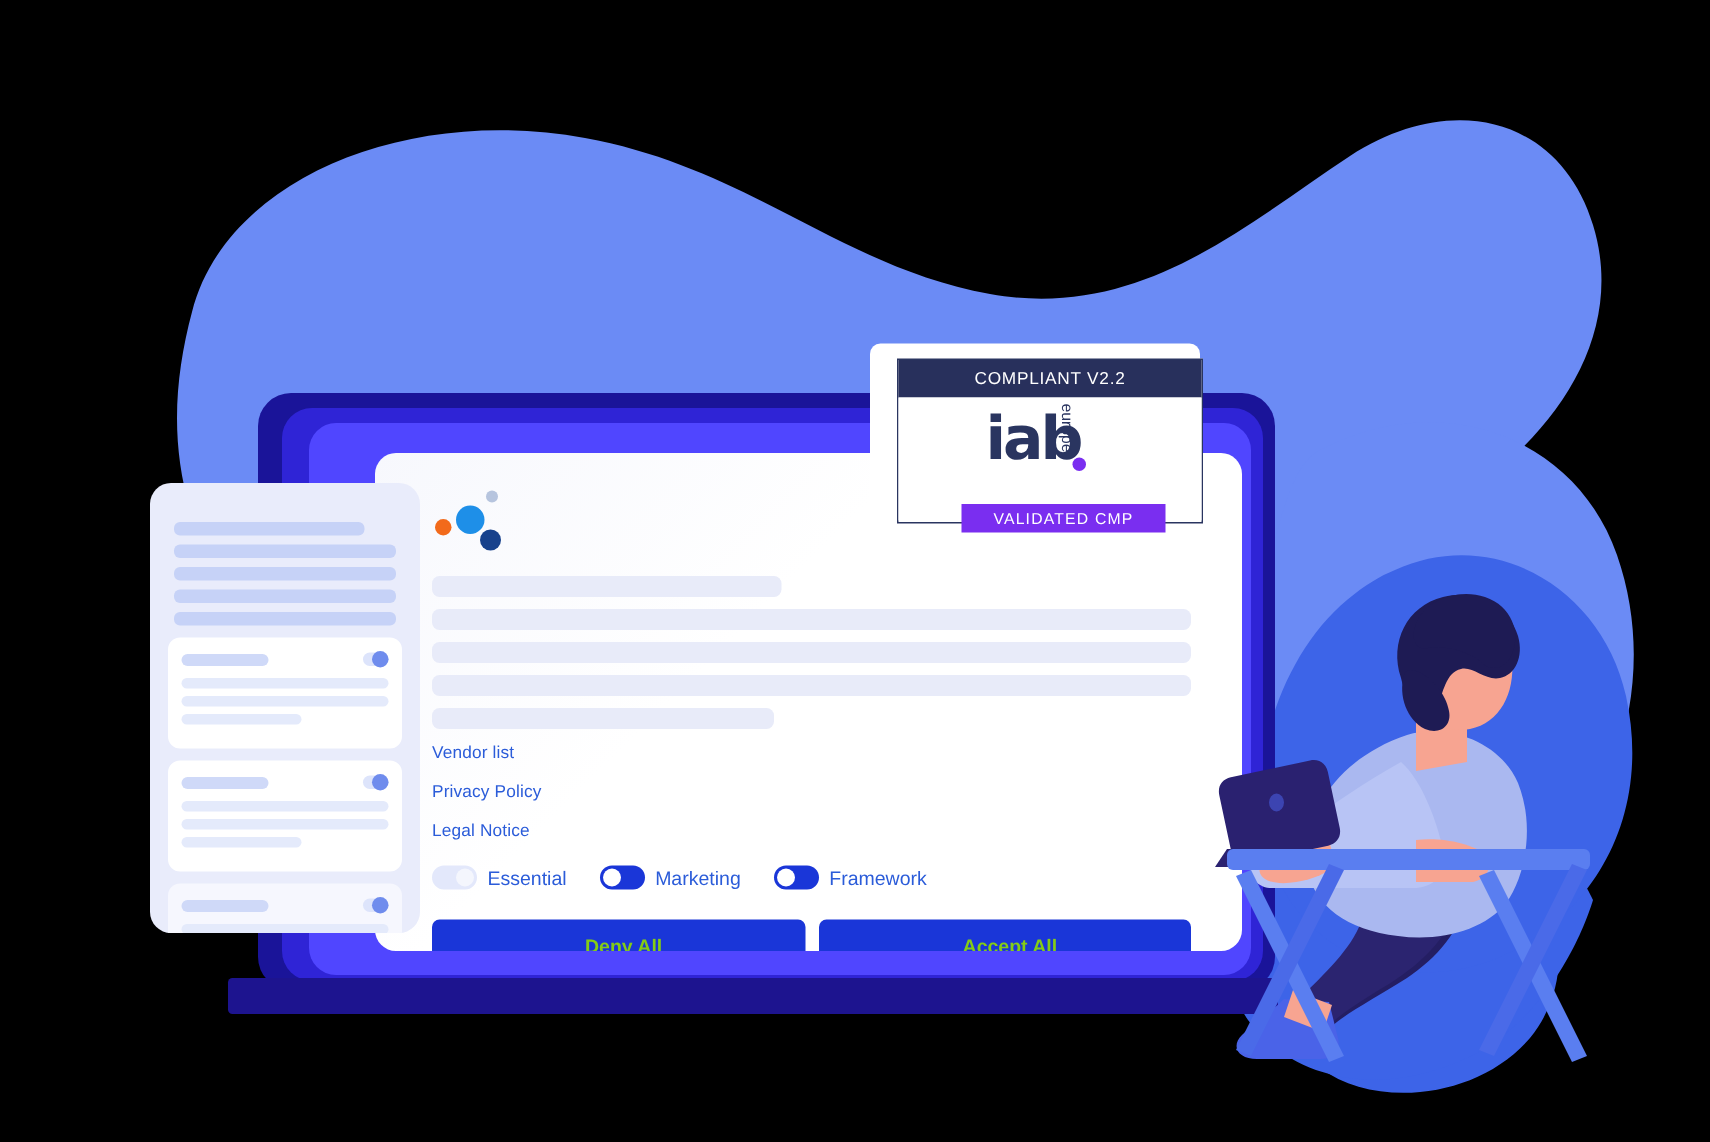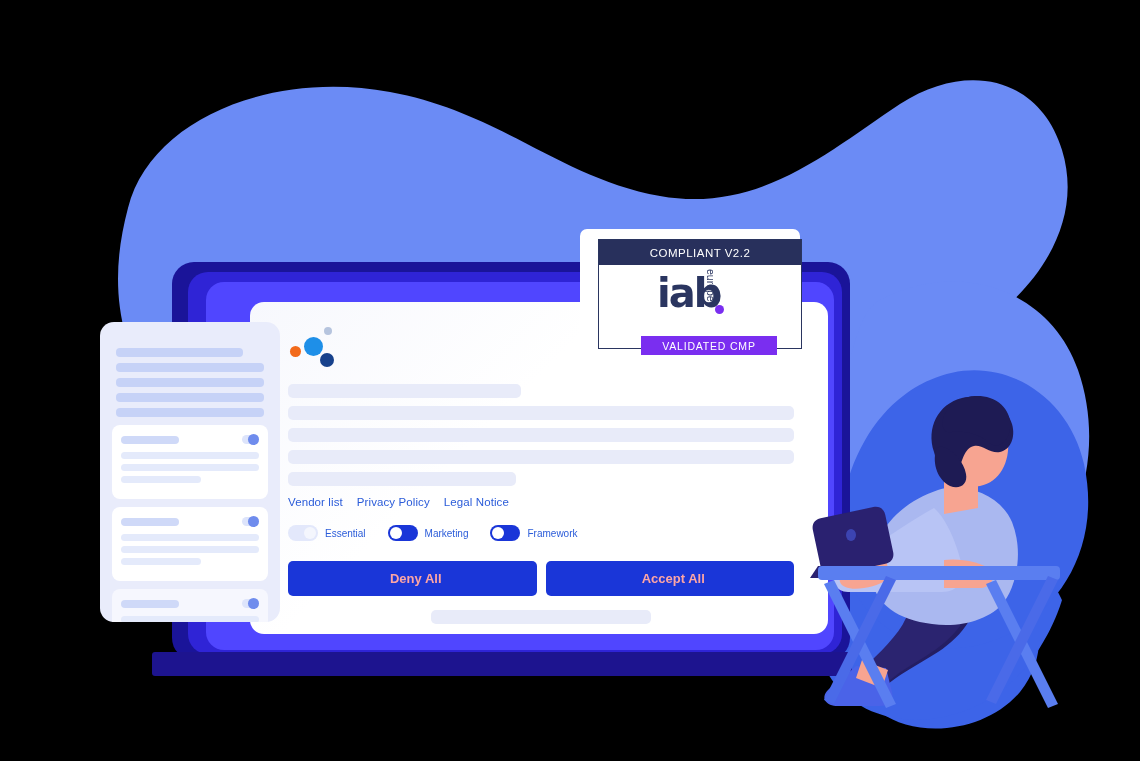--- a/index.html
+++ b/index.html
@@ -43,45 +43,45 @@
   .dot.d-orange{width:11px;height:11px;background:#f26a1b;left:2px;top:22px;}
   .dot.d-blue{width:19px;height:19px;background:#1e8fe8;left:16px;top:13px;}
   .dot.d-navy{width:14px;height:14px;background:#17418c;left:32px;top:29px;}
   .dot.d-grey{width:8px;height:8px;background:#b6c4de;left:36px;top:3px;}
 
   .bar{background:#e8ebf9;border-radius:5px;height:14px;margin-bottom:8px;}
   .bar.w46{width:46%;}
   .bar.w100{width:100%;}
   .bar.w45{width:45%;}
 
-  .links{display:flex;gap:14px;margin-top:10px;margin-bottom:17px;}
+  .links{display:flex;gap:14px;margin-top:10px;margin-bottom:17px;flex-direction:column;}
   .links a{
     color:#2b5cd9;font-size:11.5px;text-decoration:none;white-space:nowrap;
     letter-spacing:.1px;
   }
 
   .toggles{display:flex;align-items:center;gap:10px;margin-bottom:20px;}
   .tg-group{display:flex;align-items:center;gap:7px;margin-right:12px;}
   .tg{
     width:30px;height:16px;border-radius:9px;position:relative;flex:none;
   }
   .tg.off{background:#e3e8fb;}
   .tg.on{background:#1a36d8;}
   .tg .knob{
     position:absolute;top:2px;width:12px;height:12px;border-radius:50%;
     background:#fff;
   }
   .tg.off .knob{right:2px;background:#f4f6fd;}
   .tg.on .knob{left:2px;}
-  .tg-label{font-size:10px;color:#2b5cd9;white-space:nowrap;}
+  .tg-label{font-size:13px;color:#2b5cd9;white-space:nowrap;}
 
   .btn-row{display:flex;gap:9px;}
   .btn{
     flex:1;height:35px;border-radius:5px;background:#1a36d8;border:0;
-    color:#fca5a5;font-size:13px;font-weight:bold;cursor:pointer;
+    color:#84cc16;font-size:13px;font-weight:bold;cursor:pointer;
     font-family:"Liberation Sans",sans-serif;
     display:flex;align-items:center;justify-content:center;padding-left:13px;
   }
   .footer-bar{
     width:220px;height:14px;background:#e8ebf9;border-radius:5px;
     margin:14px auto 0 auto;
   }
 
   
   .prefs{

